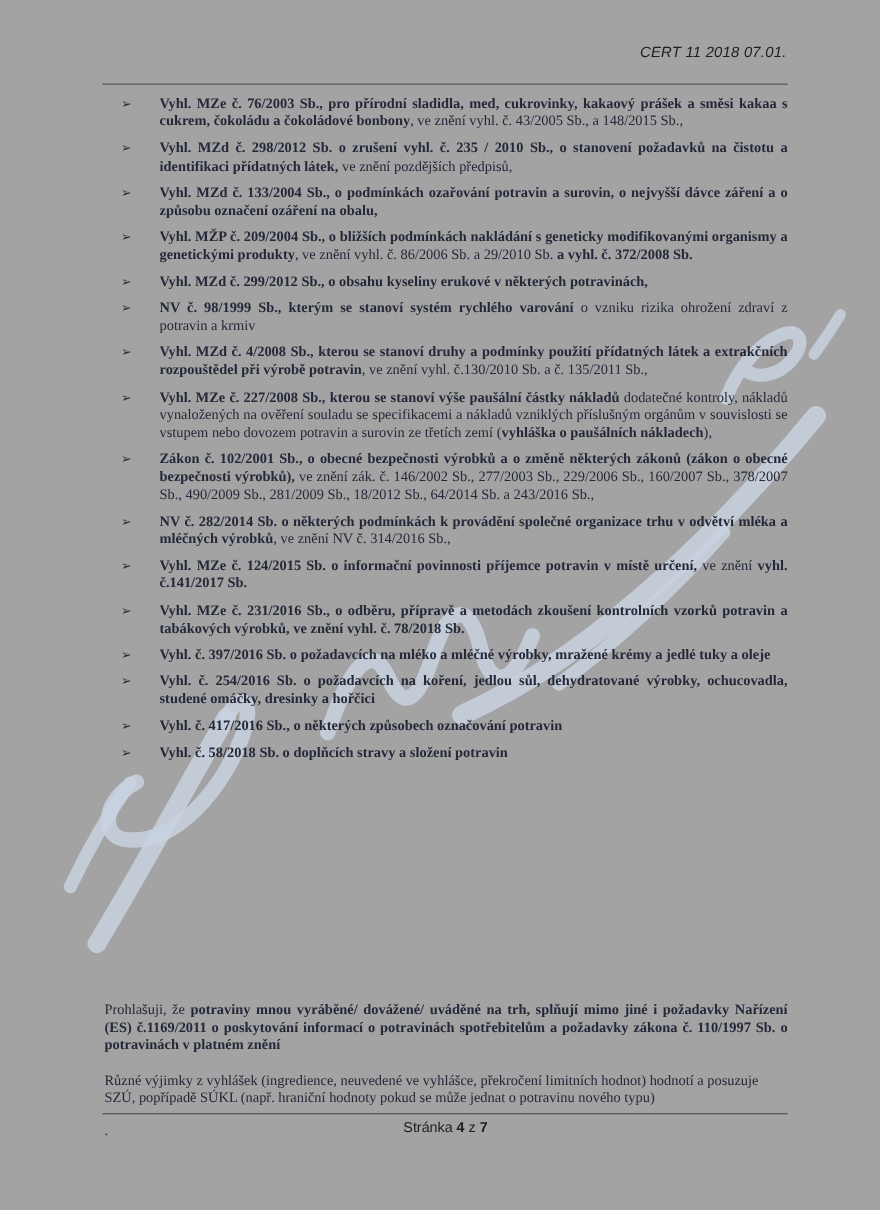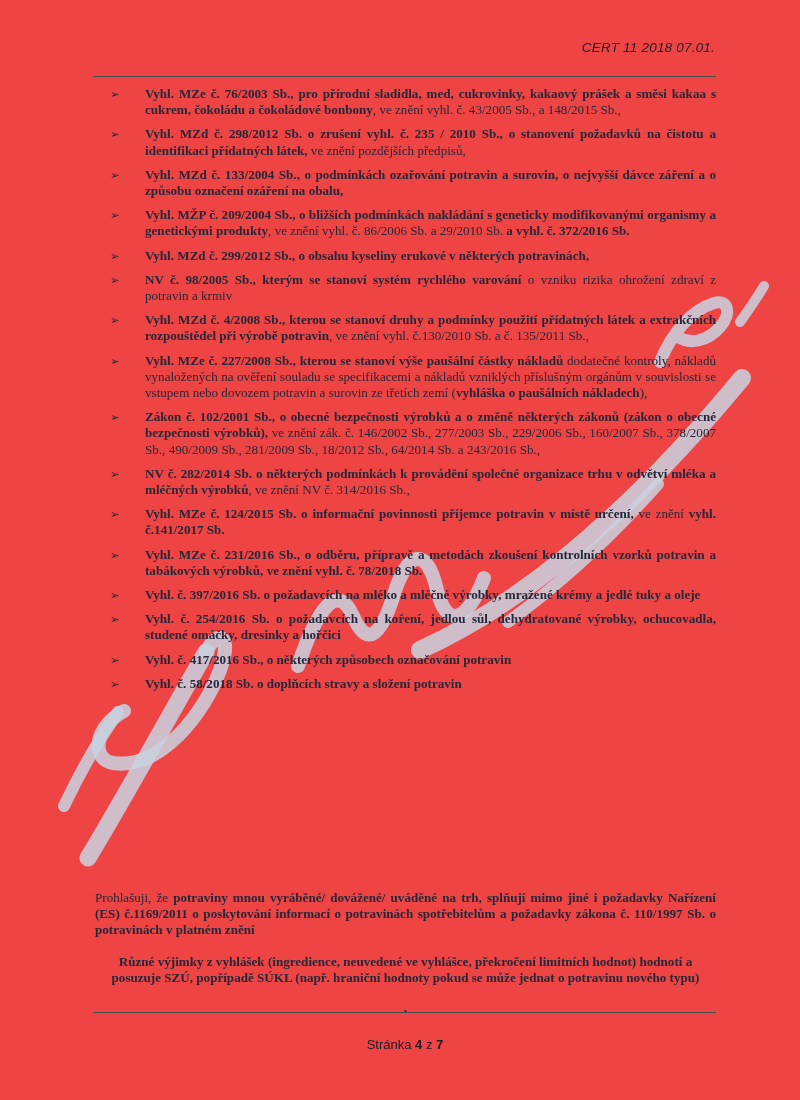--- a/index.html
+++ b/index.html
@@ -1,19 +1,19 @@
 <!DOCTYPE html>
 <html><head>
 <meta charset="utf-8">
 <style>
   html,body{margin:0;padding:0;background:#ffffff;}
   .page{
     position:relative;
     width:800px;height:1100px;
-    background:#ef4444;
+    background:#a3a3a3;
     overflow:hidden;
     font-family:"Liberation Serif","DejaVu Serif",serif;
     color:#242838;
   }
   .watermark{
     position:absolute;left:0;top:0;width:800px;height:1100px;
     z-index:0;pointer-events:none;
   }
   .layer{position:relative;z-index:1;}
   .header{
@@ -32,32 +32,32 @@
   }
   .list-item{display:flex;margin-bottom:8px;}
   .bullet{
     flex:0 0 35px;width:35px;
     font-family:"DejaVu Sans",sans-serif;
     font-size:11.5px;line-height:16.2px;color:#242838;
   }
   .item-text{flex:1;text-align:justify;}
   .b{font-weight:bold;}
   .paras{
-    position:absolute;top:890px;left:95px;width:621px;
+    position:absolute;top:910px;left:95px;width:621px;
     font-size:13.1px;line-height:16.2px;
   }
   .para{margin:0 0 15px 0;}
   .para.justify{text-align:justify;}
-  .para.left{text-align:center;font-weight:bold;}
+  .para.left{text-align:left;}
   .para.dot{margin:0;line-height:14px;}
   .page-num{
     position:absolute;top:1017px;left:95px;width:620px;
     text-align:center;
     font-family:"Liberation Sans","DejaVu Sans",sans-serif;
-    font-size:13px;color:#1d1d26;margin-top:20px;
+    font-size:13px;color:#1d1d26;
   }
 </style>
 </head>
 <body>
 
 <div class="page">
 
   <svg class="watermark" viewBox="0 0 800 1100" xmlns="http://www.w3.org/2000/svg" aria-hidden="true">
     <g fill="none" stroke="#c9d2e0" stroke-opacity="0.85" stroke-linecap="round" stroke-linejoin="round">
       <path d="M 88 858 C 128 792 168 718 206 652" stroke-width="17"></path>
@@ -86,29 +86,29 @@
         <div class="list-item">
           <span class="bullet">➢</span>
           <div class="item-text"><span class="b">Vyhl. MZd č. 298/2012 Sb. o zrušení vyhl. č. 235 / 2010 Sb., o stanovení požadavků na čistotu a identifikaci přídatných látek,</span><span> ve znění pozdějších předpisů,</span></div>
         </div>
         <div class="list-item">
           <span class="bullet">➢</span>
           <div class="item-text"><span class="b">Vyhl. MZd č. 133/2004 Sb., o podmínkách ozařování potravin a surovin, o nejvyšší dávce záření a o způsobu označení ozáření na obalu,</span></div>
         </div>
         <div class="list-item">
           <span class="bullet">➢</span>
-          <div class="item-text"><span class="b">Vyhl. MŽP č. 209/2004 Sb., o bližších podmínkách nakládání s geneticky modifikovanými organismy a genetickými produkty</span><span>, ve znění vyhl. č. 86/2006 Sb. a 29/2010 Sb. </span><span class="b">a vyhl. č. 372/2016 Sb.</span></div>
+          <div class="item-text"><span class="b">Vyhl. MŽP č. 209/2004 Sb., o bližších podmínkách nakládání s geneticky modifikovanými organismy a genetickými produkty</span><span>, ve znění vyhl. č. 86/2006 Sb. a 29/2010 Sb. </span><span class="b">a vyhl. č. 372/2008 Sb.</span></div>
         </div>
         <div class="list-item">
           <span class="bullet">➢</span>
           <div class="item-text"><span class="b">Vyhl. MZd č. 299/2012 Sb., o obsahu kyseliny erukové v některých potravinách,</span></div>
         </div>
         <div class="list-item">
           <span class="bullet">➢</span>
-          <div class="item-text"><span class="b">NV č. 98/2005 Sb., kterým se stanoví systém rychlého varování</span><span> o vzniku rizika ohrožení zdraví z potravin a krmiv</span></div>
+          <div class="item-text"><span class="b">NV č. 98/1999 Sb., kterým se stanoví systém rychlého varování</span><span> o vzniku rizika ohrožení zdraví z potravin a krmiv</span></div>
         </div>
         <div class="list-item">
           <span class="bullet">➢</span>
           <div class="item-text"><span class="b">Vyhl. MZd č. 4/2008 Sb., kterou se stanoví druhy a podmínky použití přídatných látek a extrakčních rozpouštědel při výrobě potravin</span><span>, ve znění vyhl. č.130/2010 Sb. a č. 135/2011 Sb.,</span></div>
         </div>
         <div class="list-item">
           <span class="bullet">➢</span>
           <div class="item-text"><span class="b">Vyhl. MZe č. 227/2008 Sb., kterou se stanoví výše paušální částky nákladů</span><span> dodatečné kontroly, nákladů vynaložených na ověření souladu se specifikacemi a nákladů vzniklých příslušným orgánům v souvislosti se vstupem nebo dovozem potravin a surovin ze třetích zemí (</span><span class="b">vyhláška o paušálních nákladech</span><span>),</span></div>
         </div>
         <div class="list-item">

